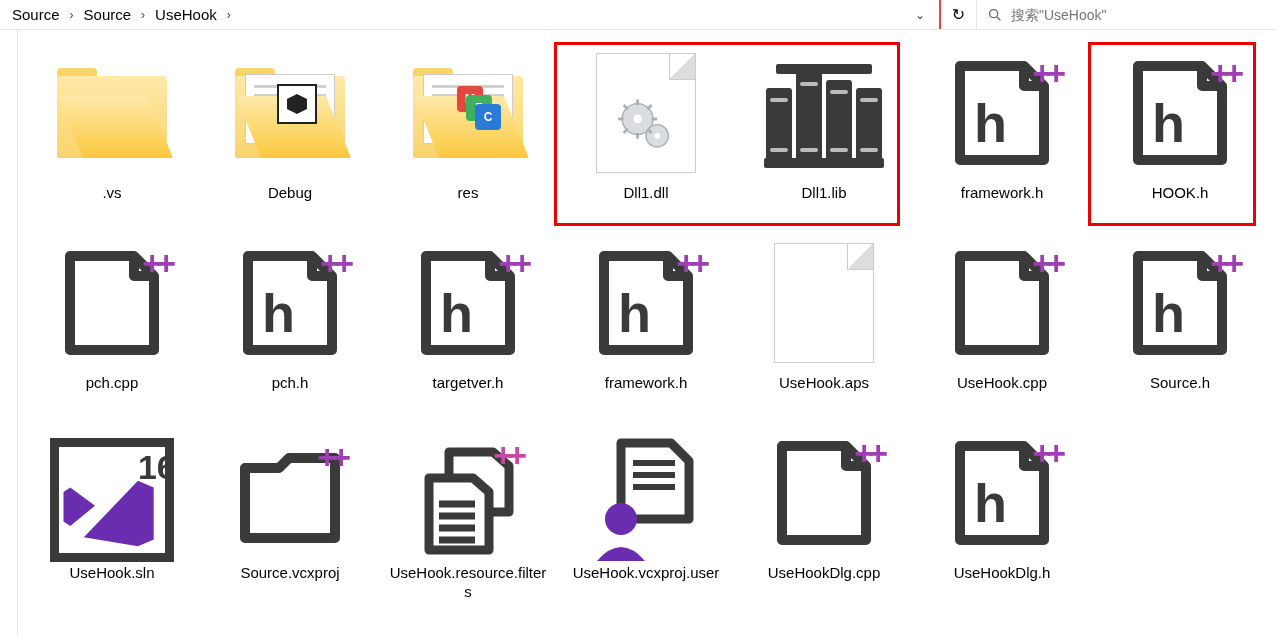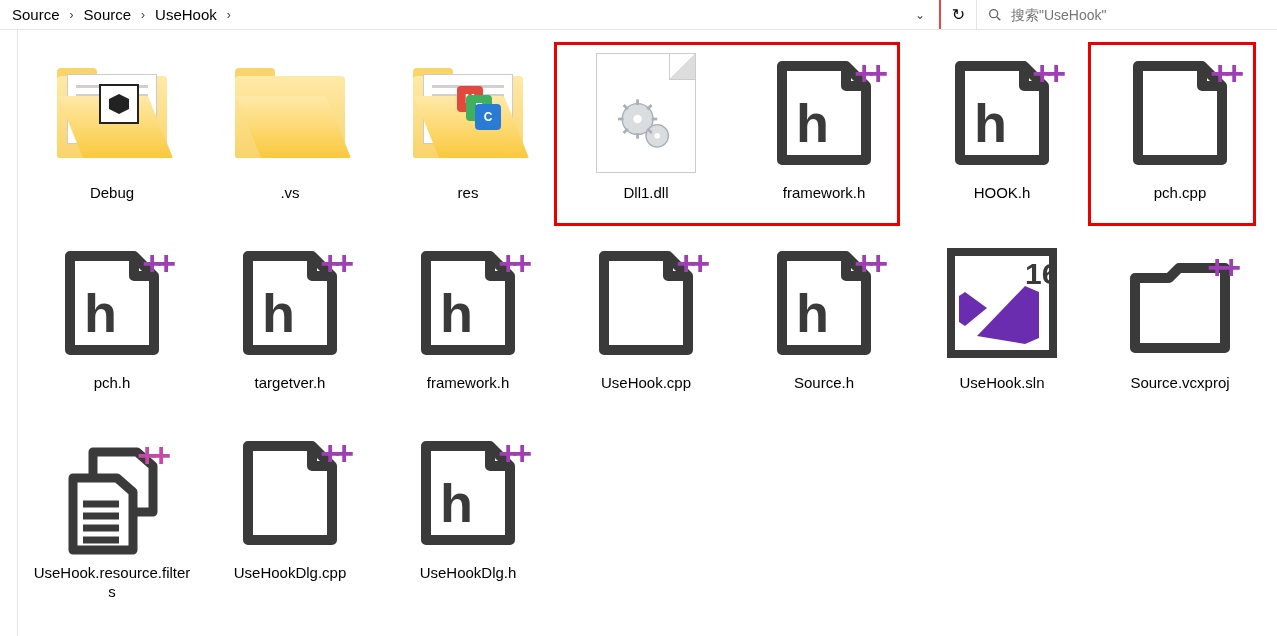--- a/index.html
+++ b/index.html
@@ -193,21 +193,21 @@
   }
   .plusplus.pink{ color:#c34aa6;}
   .hletter{
     position:absolute; left:22px; top:32px; font-size:54px; font-weight:900; color:#3a3a3a; font-family:Arial,sans-serif;
   }
 
   
   .imgfile{width:110px;height:110px;}
 
   
-  .sln{width:110px;height:110px;position:relative;}
+  .sln{width:124px;height:110px;position:relative;}
 
   
   .projfolder{width:110px;height:110px;position:relative;}
 
   
   .projuser{width:110px;height:120px;position:relative;}
 </style>
 </head>
 <body>
 
@@ -233,38 +233,38 @@
 </div>
 
 <div class="content">
   <div class="sidebar-gutter"></div>
   <div class="files" id="files">
       <div class="item">
         <div class="iconwrap">
   <div class="folder">
     <div class="tab"></div>
             <div class="back"></div>
+            <div class="open-front"></div>
+  </div>
+</div>
+        <div class="label">.vs</div>
+      </div>
+      <div class="item">
+        <div class="iconwrap">
+  <div class="folder">
+    <div class="tab"></div>
+            <div class="back"></div>
     <div class="paper"></div>
     <div class="open-front"></div>
     <div class="badge3d">
               <div class="cube"></div>
             </div>
   </div>
 </div>
         <div class="label">Debug</div>
-      </div>
-      <div class="item">
-        <div class="iconwrap">
-  <div class="folder">
-    <div class="tab"></div>
-            <div class="back"></div>
-            <div class="open-front"></div>
-  </div>
-</div>
-        <div class="label">.vs</div>
       </div>
       <div class="item">
         <div class="iconwrap">
   <div class="folder">
     <div class="tab"></div>
             <div class="back"></div>
     <div class="paper"></div>
     <div class="open-front"></div>
     <div class="badgeAB">
               <div class="r">M</div>
@@ -300,20 +300,33 @@
                   <line x1="24" y1="54" x2="18" y2="60"></line>
         </g>
       </svg>
     </div>
   </div>
 </div>
         <div class="label">Dll1.dll</div>
       </div>
       <div class="item">
         <div class="iconwrap">
+  <div class="books">
+    <div class="top"></div>
+    <div class="book" style="height:80px"></div>
+    <div class="book" style="height:96px"></div>
+    <div class="book" style="height:88px"></div>
+    <div class="book" style="height:80px"></div>
+    <div class="shelf"></div>
+  </div>
+</div>
+        <div class="label">Dll1.lib</div>
+      </div>
+      <div class="item">
+        <div class="iconwrap">
   <div class="codefile">
     <svg viewBox="0 0 100 110">
       <path d="M8 8 H72 L92 28 V102 H8 Z" fill="none" stroke="#3a3a3a" stroke-width="10" stroke-linejoin="round"></path>
       <path d="M72 8 V28 H92" fill="none" stroke="#3a3a3a" stroke-width="10" stroke-linejoin="round"></path>
     </svg>
     <div class="hletter">h</div>
     <div class="plusplus">++</div>
   </div>
 </div>
         <div class="label">framework.h</div>
@@ -374,20 +387,28 @@
   <div class="codefile">
     <svg viewBox="0 0 100 110">
       <path d="M8 8 H72 L92 28 V102 H8 Z" fill="none" stroke="#3a3a3a" stroke-width="10" stroke-linejoin="round"></path>
       <path d="M72 8 V28 H92" fill="none" stroke="#3a3a3a" stroke-width="10" stroke-linejoin="round"></path>
     </svg>
     <div class="hletter">h</div>
     <div class="plusplus">++</div>
   </div>
 </div>
         <div class="label">framework.h</div>
+      </div>
+      <div class="item">
+        <div class="iconwrap">
+  <div class="docpage">
+            <div class="fold"></div>
+          </div>
+</div>
+        <div class="label">UseHook.aps</div>
       </div>
       <div class="item">
         <div class="iconwrap">
   <div class="codefile">
     <svg viewBox="0 0 100 110">
       <path d="M8 8 H72 L92 28 V102 H8 Z" fill="none" stroke="#3a3a3a" stroke-width="10" stroke-linejoin="round"></path>
       <path d="M72 8 V28 H92" fill="none" stroke="#3a3a3a" stroke-width="10" stroke-linejoin="round"></path>
     </svg>
     <div class="plusplus">++</div>
   </div>
@@ -447,20 +468,39 @@
         <line x1="26" y1="102" x2="62" y2="102"></line>
       </g>
     </svg>
     <div class="plusplus pink" style="top:-4px;right:2px;">++</div>
   </div>
 </div>
         <div class="label">UseHook.resource.filters</div>
       </div>
       <div class="item">
         <div class="iconwrap">
+  <div class="projuser">
+    <svg viewBox="0 0 110 130">
+      <path d="M30 10 H80 L98 28 V86 H30 Z" fill="none" stroke="#3a3a3a" stroke-width="9" stroke-linejoin="round"></path>
+      <g stroke="#3a3a3a" stroke-width="6">
+        <line x1="42" y1="30" x2="84" y2="30"></line>
+        <line x1="42" y1="42" x2="84" y2="42"></line>
+        <line x1="42" y1="54" x2="84" y2="54"></line>
+      </g>
+      <g fill="#6b2db0">
+        <circle cx="30" cy="86" r="16"></circle>
+        <path d="M6 128 Q30 100 54 128 Z"></path>
+      </g>
+    </svg>
+  </div>
+</div>
+        <div class="label">UseHook.vcxproj.user</div>
+      </div>
+      <div class="item">
+        <div class="iconwrap">
   <div class="codefile">
     <svg viewBox="0 0 100 110">
       <path d="M8 8 H72 L92 28 V102 H8 Z" fill="none" stroke="#3a3a3a" stroke-width="10" stroke-linejoin="round"></path>
       <path d="M72 8 V28 H92" fill="none" stroke="#3a3a3a" stroke-width="10" stroke-linejoin="round"></path>
     </svg>
     <div class="plusplus">++</div>
   </div>
 </div>
         <div class="label">UseHookDlg.cpp</div>
       </div>

